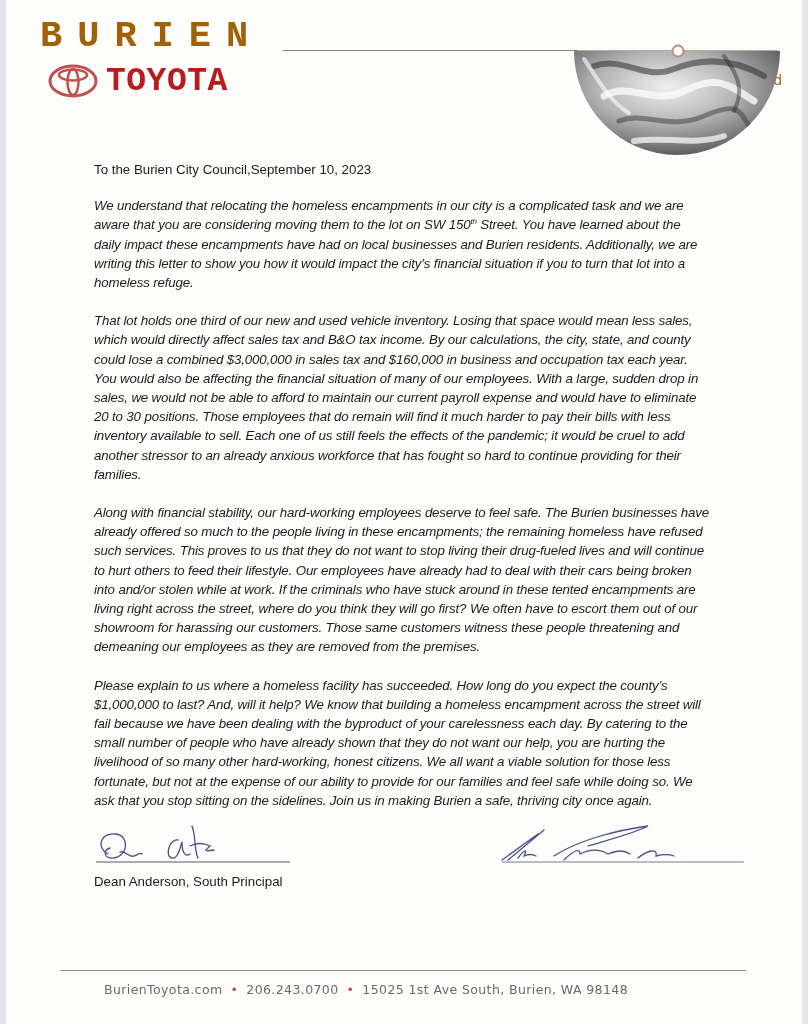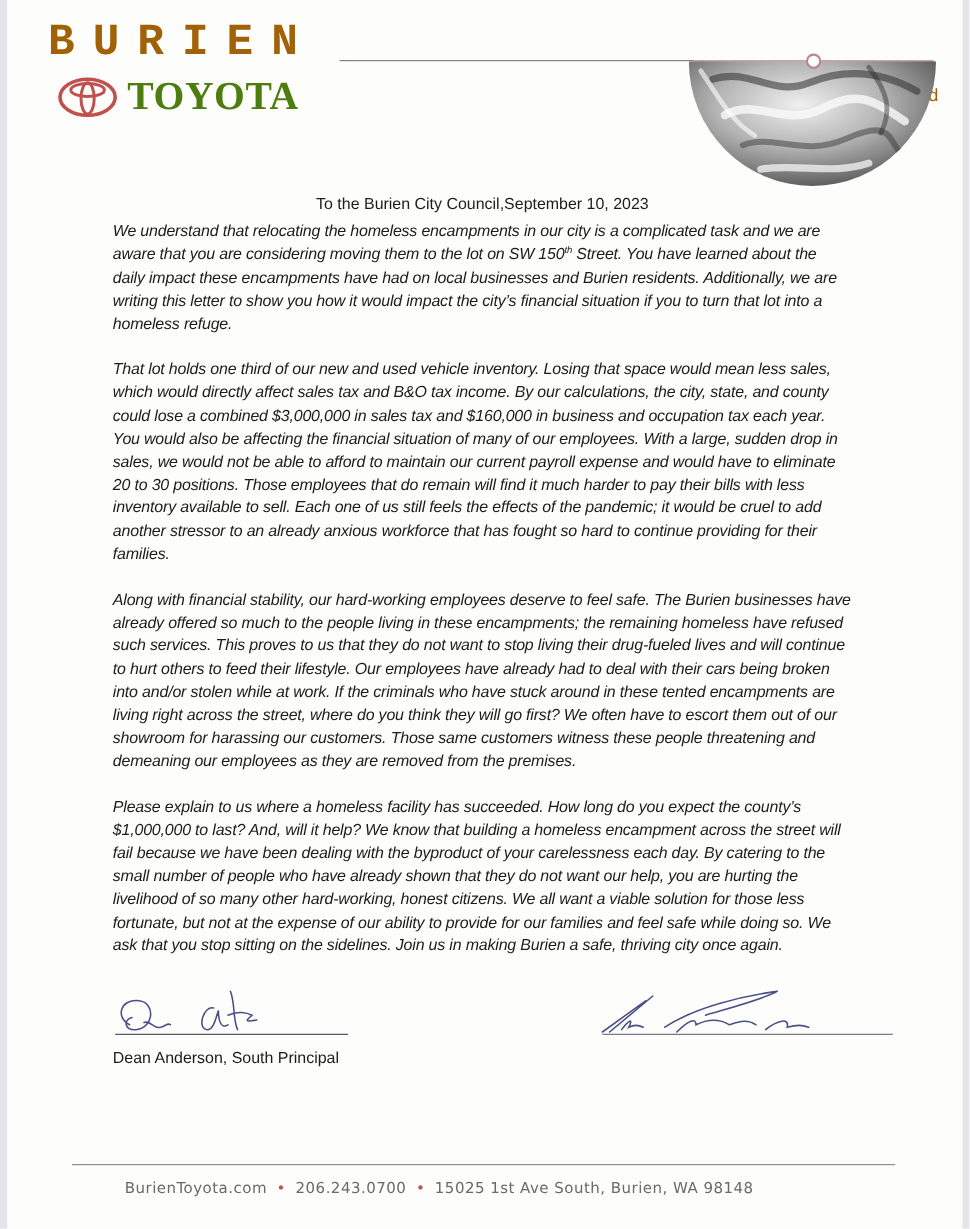--- a/index.html
+++ b/index.html
@@ -15,38 +15,38 @@
     .brand-top {
       position: absolute; left: 40px; top: 18px;
       font-family: Liberation Mono, monospace; font-weight: bold;
       font-size: 37px; letter-spacing: 15px; color: #a16207; line-height: 1;
     }
     .head-rule { position: absolute; left: 283px; top: 50px; width: 420px; height: 1px; background: #8a7f7f; }
     .head-rule-accent { position: absolute; left: 578px; top: 50px; width: 200px; height: 2px; background: #c9a49f; }
     .toyota-row { position: absolute; left: 48px; top: 64px; display: flex; align-items: center; }
     .toyota-emblem { width: 50px; height: 34px; margin-right: 8px; }
     .toyota-word {
-      font-family: Liberation Serif, serif; font-weight: bold;
-      font-size: 33px; color: #4d7c0f; letter-spacing: 0.5px; line-height: 1;
+      font-family: Liberation Mono, monospace; font-weight: bold;
+      font-size: 33px; color: #b91c1c; letter-spacing: 0.5px; line-height: 1;
     }
     .tagline {
       position: absolute; left: 584px; top: 24px;
       font-family: "DejaVu Sans", sans-serif; font-size: 14px;
       color: #a16207; letter-spacing: 0.6px; margin-top: 48px;
     }
     .globe { position: absolute; left: 574px; top: 51px; width: 206px; height: 104px; }
     .globe-ring { position: absolute; left: 671px; top: 44px; width: 14px; height: 14px; }
 
     
     .letter {
       position: absolute; left: 94px; top: 160px; width: 616px;
       font-family: "Liberation Sans", sans-serif; font-size: 13.3px;
       color: #1c1c1c; line-height: 19.2px;
     }
-    .salutation-row { display: flex; justify-content: center; margin-bottom: 4px; }
+    .salutation-row { display: flex; justify-content: flex-start; margin-bottom: 17px; }
     .letter p { margin: 0 0 19px 0; letter-spacing: -0.15px; font-style: italic; }
     sup { font-size: 8px; line-height: 0; }
 
     
     .sig-block { position: absolute; top: 820px; }
     .sig-left { left: 94px; width: 200px; }
     .sig-right { left: 498px; width: 250px; }
     .sig-svg { display: block; }
     .sig-name { font-size: 13.3px; color: #1c1c1c; margin-top: 4px; }
     .sig-right .sig-name { margin-left: 16px; }

